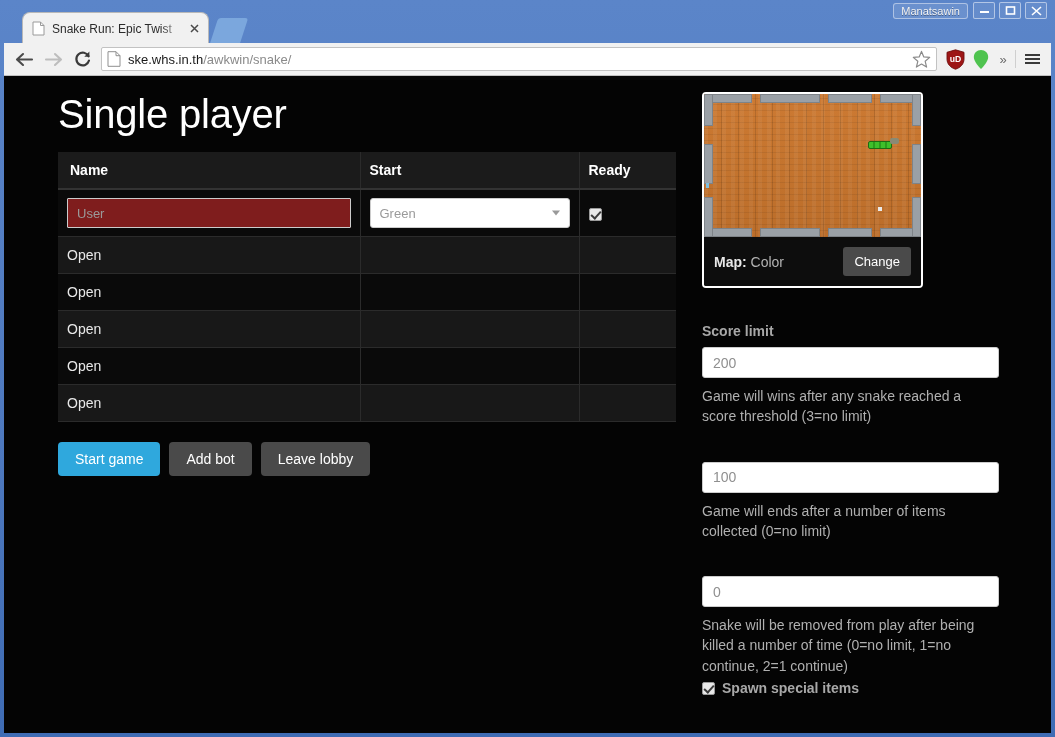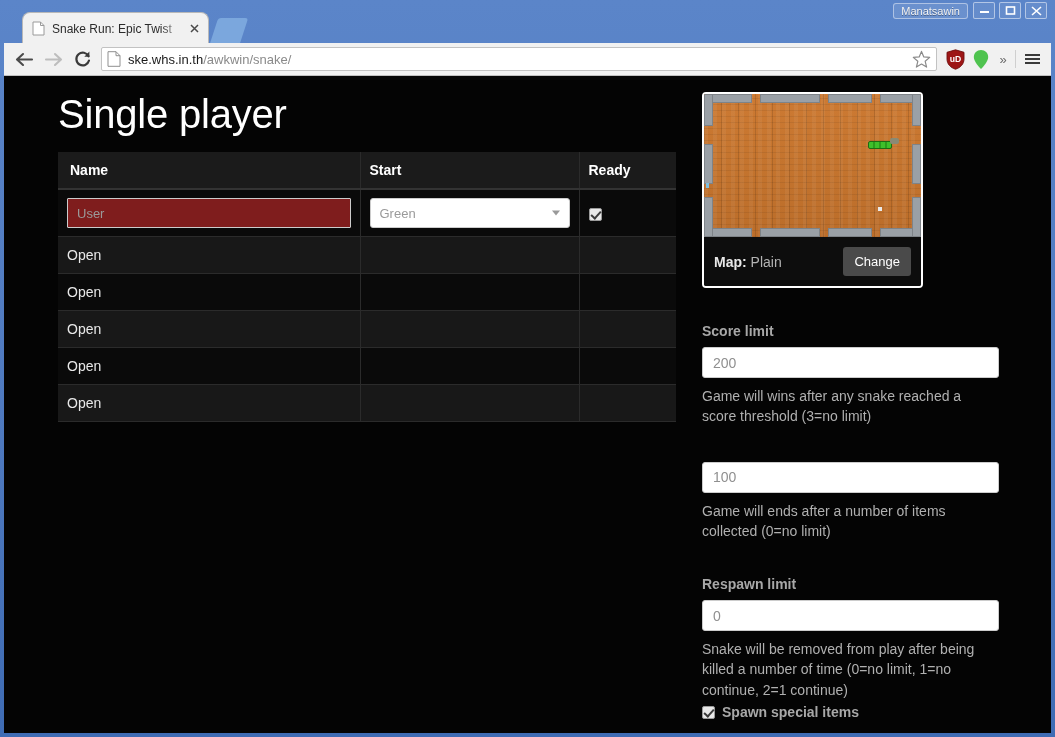--- a/index.html
+++ b/index.html
@@ -559,20 +559,25 @@
               <td></td>
             </tr>
             <tr>
               <td class="cell-name">Open</td>
               <td class="cell-color"></td>
               <td></td>
             </tr>
           </tbody>
         </table>
 
+        <div class="btn-row">
+          <button class="btn btn-primary">Start game</button>
+          <button class="btn btn-default">Add bot</button>
+          <button class="btn btn-default">Leave lobby</button>
+        </div>
       </div>
 
       <div class="right-col">
 
         <div class="map-card">
           <div class="map-thumb">
             <div class="map-floor"></div>
             <div class="map-wall wall-top-l"></div>
             <div class="map-wall wall-top-m1"></div>
             <div class="map-wall wall-top-m2"></div>
@@ -586,38 +591,37 @@
             <div class="map-wall wall-lft-3"></div>
             <div class="map-wall wall-rgt-1"></div>
             <div class="map-wall wall-rgt-2"></div>
             <div class="map-wall wall-rgt-3"></div>
             <div class="snake"></div>
             <div class="snake-head"></div>
             <div class="map-item item-a"></div>
             <div class="map-item item-b"></div>
           </div>
           <div class="map-caption">
-            <span class="map-label"><b>Map:</b> <span>Plain</span></span>
+            <span class="map-label"><b>Map:</b> <span>Color</span></span>
             <button class="btn-change">Change</button>
           </div>
         </div>
 
         <div class="field-group">
           <div class="field-label">Score limit</div>
           <input class="num-input" type="text" value="200" style="">
           <div class="field-help">Game will wins after any snake reached a score threshold (3=no limit)</div>
         </div>
 
         <div class="field-group">
           <input class="num-input" type="text" value="100" style="">
           <div class="field-help">Game will ends after a number of items collected (0=no limit)</div>
         </div>
 
         <div class="field-group">
-          <div class="field-label">Respawn limit</div>
           <input class="num-input" type="text" value="0" style="">
           <div class="field-help">Snake will be removed from play after being killed a number of time (0=no limit, 1=no continue, 2=1 continue)</div>
         </div>
 
         <div class="check-row">
           <input class="cb" type="checkbox" checked="" style="">
           <label>Spawn special items</label>
         </div>
 
       </div>

